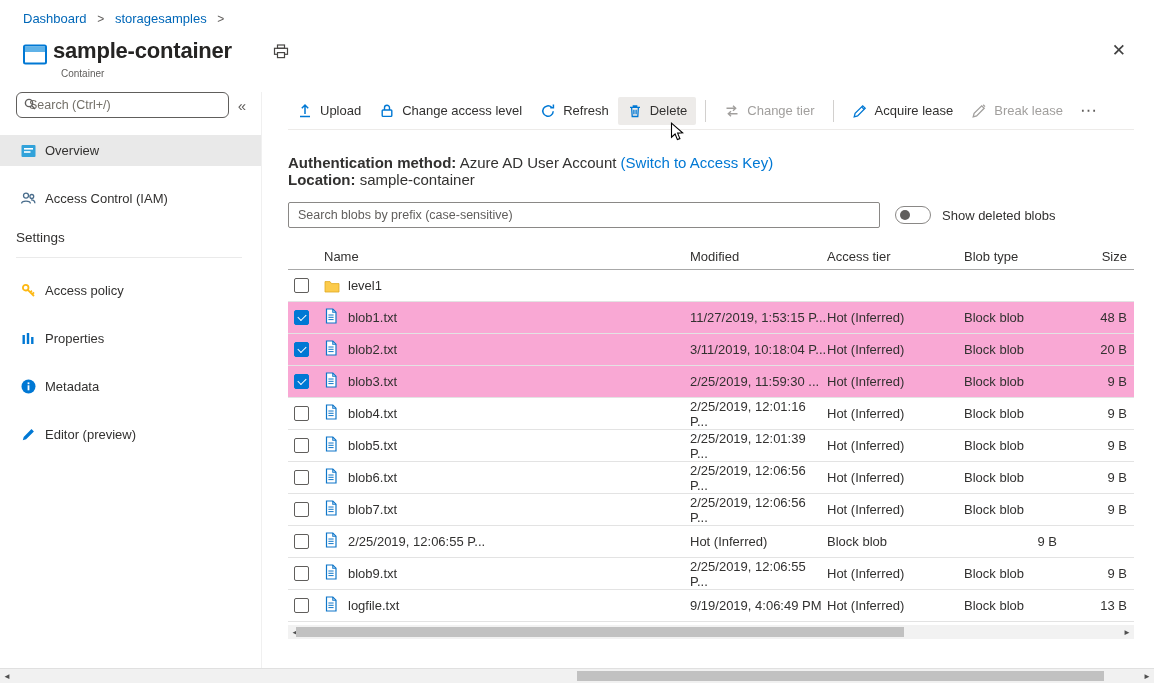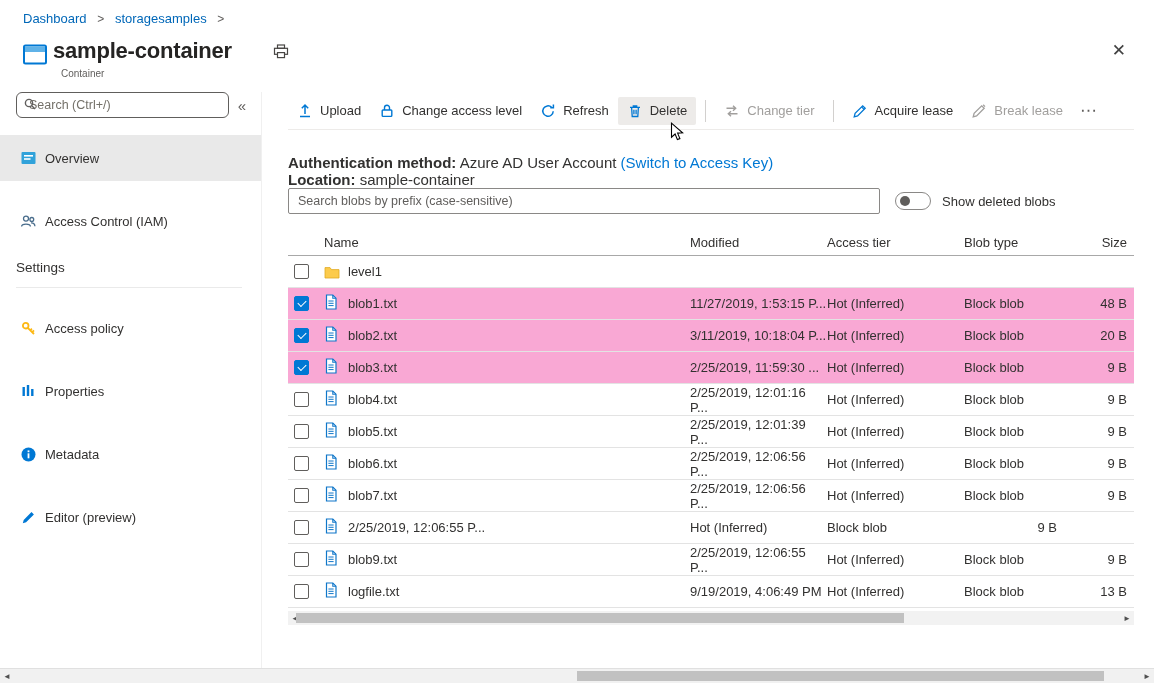--- a/index.html
+++ b/index.html
@@ -29,21 +29,21 @@
   .side-search .search-wrap { position:relative; flex:1; }
   .side-search input {
     width:100%; height:26px; border:1px solid #605e5c; border-radius:6px;
     padding:0 6px 0 12px; font-family:inherit; font-size:12.5px; color:#323130; outline:none;
   }
   .side-search input::placeholder { color:#737068; }
   .search-glyph { position:absolute; left:7px; top:5px; }
   .collapse-btn { width:26px; text-align:center; color:#605e5c; font-size:15px; cursor:pointer; user-select:none; }
 
   .nav { margin-top:8px; }
-  .nav-item { height:46px; display:flex; align-items:center; padding-left:20px; gap:9px; cursor:pointer;margin-top:17px; }
+  .nav-item { height:31px; display:flex; align-items:center; padding-left:20px; gap:9px; cursor:pointer;margin-top:17px; }
   .nav-item.selected { background:#e9e9e9; }
   .nav-icon { width:16px; height:16px; display:inline-flex; align-items:center; justify-content:center; }
   .nav-label { font-size:13px; color:#323130; }
   .nav-section { margin:16px 19px 8px 16px; padding-bottom:12px; border-bottom:1px solid #eaeaea; font-size:13.5px; color:#323130; }
 
   
   .main { position:absolute; left:262px; top:92px; right:0; bottom:15px; padding:0 20px 0 26px; }
 
   .toolbar { display:flex; align-items:center; height:38px; border-bottom:1px solid #edebe9; }
   .tb-btn { display:flex; align-items:center; gap:7px; padding:6px 9px; border-radius:2px; color:#323130; cursor:pointer; white-space:nowrap;justify-content:flex-end; }
@@ -51,21 +51,21 @@
   .tb-btn.active { background:#edebe9; }
   .tb-btn.disabled { color:#a19f9d; cursor:default; }
   .tb-btn.disabled svg { color:#a19f9d; }
   .tb-more { padding:4px 8px; color:#605e5c; font-size:17px; cursor:pointer; line-height:1; }
   .tb-sep { width:1px; height:22px; background:#d2d0ce; margin:0 9px; }
 
   .info-block { margin-top:24px; font-size:15px; line-height:17px; }
   .info-label { font-weight:700; }
   .info-link { color:#0078d4; cursor:pointer; }
 
-  .filter-row { display:flex; align-items:center; }
+  .filter-row { margin-top:14px; display:flex; align-items:center; }
   .filter-input { width:592px; height:26px; border:1px solid #8a8886; border-radius:2px; padding:0 9px; font-family:inherit; font-size:12.5px; color:#323130; outline:none; }
   .filter-input::placeholder { color:#605e5c; }
   .toggle { margin-left:15px; width:36px; height:18px; border:1px solid #8a8886; border-radius:10px; position:relative; cursor:pointer; background:#fff; }
   .toggle .knob { position:absolute; left:4px; top:3px; width:10px; height:10px; border-radius:50%; background:#605e5c; }
   .toggle-label { margin-left:11px; font-size:13px; }
 
   
   .blob-table { margin-top:15px; }
   .thead {
     display:grid; grid-template-columns:36px 366px 137px 137px 100px 70px;

